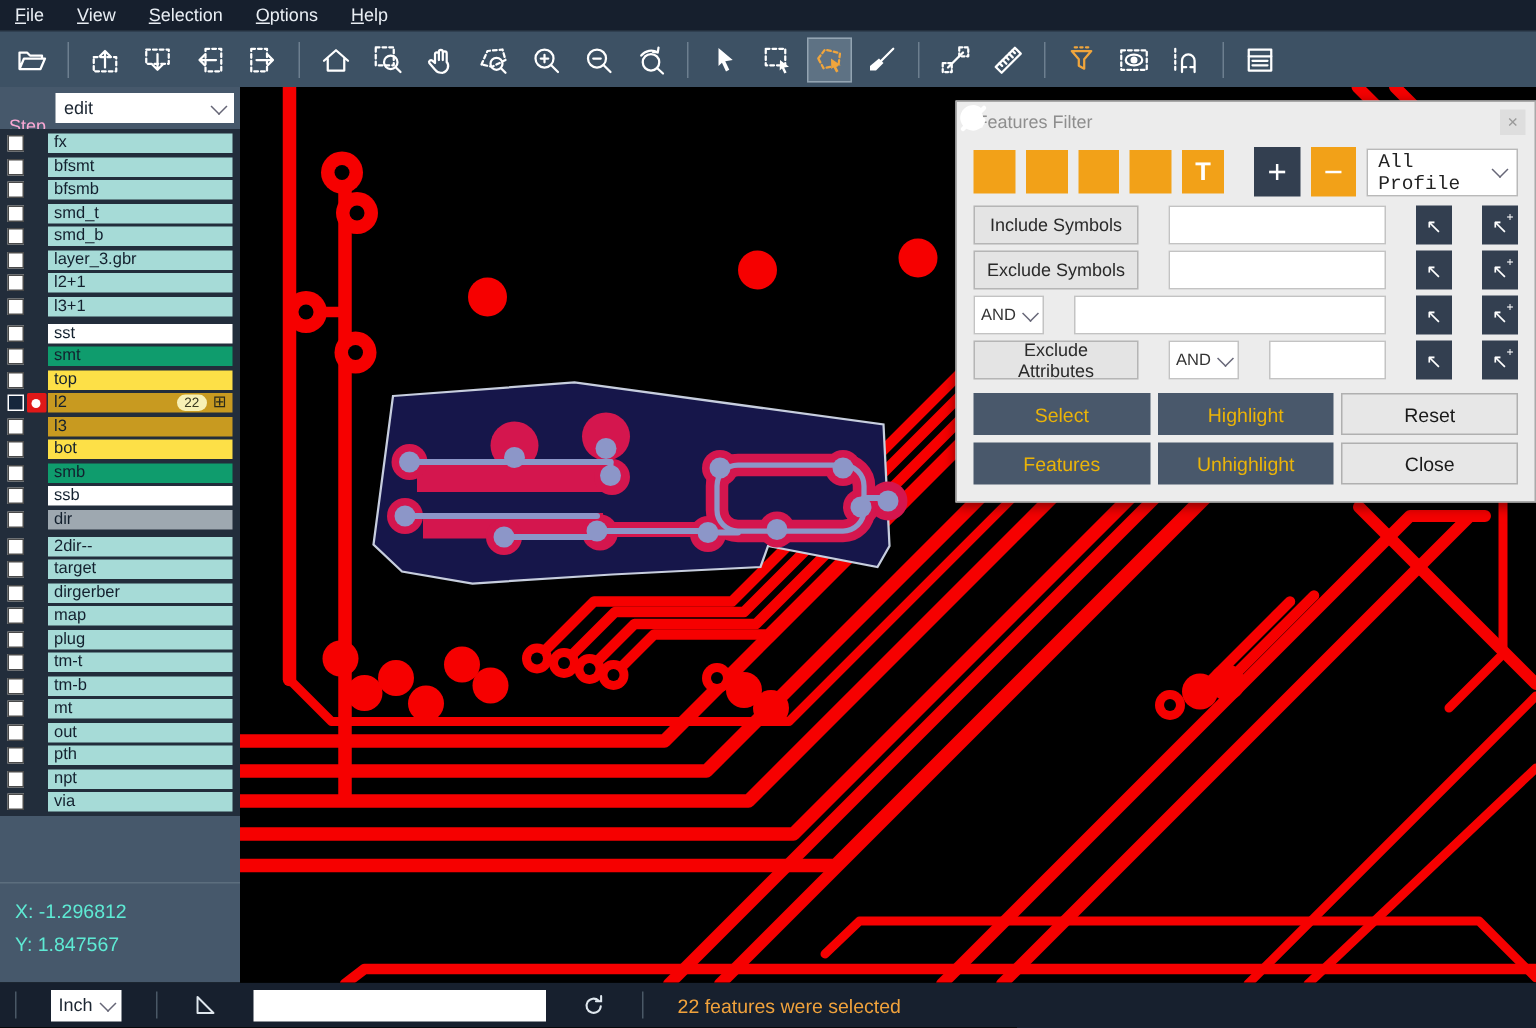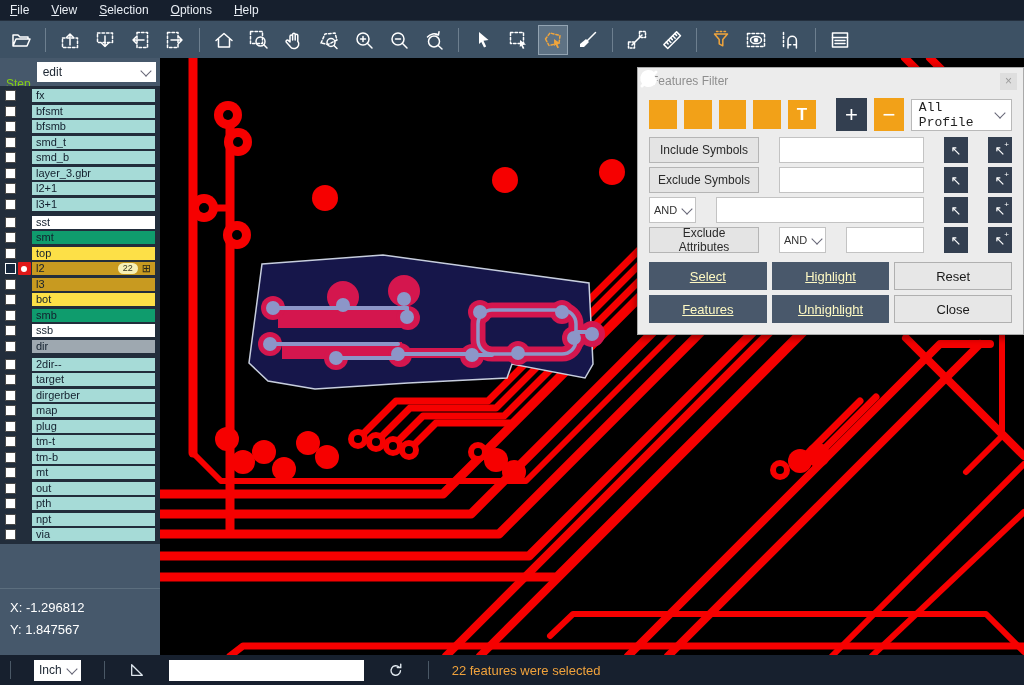--- a/index.html
+++ b/index.html
@@ -11,40 +11,40 @@
   
   .toolbar{height:37px;background:#3d5164;display:flex;align-items:center;padding:0 6px;gap:5px;flex:0 0 auto;border-top:1px solid #24303e;}
   .tool{width:30px;height:30px;display:flex;align-items:center;justify-content:center;background:transparent;border:1px solid transparent;padding:0;}
   .tool svg{display:block;}
   .tool.active{background:#5e7284;border:1px solid #93a4b2;}
   .tsep{width:1px;height:24px;background:#6d7f8f;margin:0 4px;flex:0 0 auto;}
   
   .main{flex:1 1 auto;display:flex;min-height:0;}
   .sidebar{width:160px;background:#46586b;display:flex;flex-direction:column;flex:0 0 auto;}
   .step-row{height:28px;display:flex;align-items:center;gap:6px;padding:0 4px;}
-  .step-label{color:#84cc16;font-size:12px;padding-left:2px;margin-top:23px;}
+  .step-label{color:#f9a8d4;font-size:12px;padding-left:2px;margin-top:23px;}
   .dd{background:#fff;height:20px;display:flex;align-items:center;justify-content:space-between;padding:0 6px;font-size:12px;color:#1c2632;flex:1;}
   .chev{width:7px;height:7px;border-right:1.5px solid #667;border-bottom:1.5px solid #667;transform:rotate(45deg);margin-top:-3px;flex:0 0 auto;}
   .layers{background:#222d3b;padding:3px 5px 3px 2px;}
   .lgroup{margin-bottom:5px;}
   .lgroup:last-child{margin-bottom:0;}
   .lrow{display:flex;align-items:center;height:13px;margin-bottom:2.5px;}
   .lrow:last-child{margin-bottom:0;}
   .cbox{width:11px;height:11px;background:#fff;border:1.5px solid #4a4a4a;margin-left:3px;flex:0 0 auto;box-sizing:border-box;}
   .cbox.checked{background:#16273c;border-color:#fff;}
   .slot{width:16px;height:13px;flex:0 0 auto;display:flex;align-items:center;justify-content:center;}
   .active-ind{width:13px;height:13px;background:#e01818;display:flex;align-items:center;justify-content:center;border-radius:1px;}
   .active-ind::after{content:"";width:6px;height:6px;background:#fff;border-radius:50%;}
   .bar{flex:1;height:13px;display:flex;align-items:center;padding:0 4px;font-size:11px;color:#13202e;line-height:13px;overflow:hidden;}
   .c-teal{background:#a6dbd7;} .c-white{background:#ffffff;} .c-green{background:#0f9c6d;}
   .c-amber{background:#fde047;} .c-gold{background:#c89a20;} .c-gray{background:#9ea8b0;}
   .llabel{white-space:nowrap;}
   .badge{margin-left:auto;background:#f7f0b5;border-radius:7px;font-size:9px;padding:0 5px;color:#3a3a20;line-height:11px;}
   .gicon{font-size:11px;color:#2a2a1a;margin-left:4px;line-height:11px;}
-  .coords{margin-top:auto;border-top:1px solid #5c6e7e;padding:8px 10px 14px 10px;color:#ffffff;font-size:13px;line-height:22px;}
+  .coords{margin-top:auto;border-top:1px solid #5c6e7e;padding:8px 10px 14px 10px;color:#5eead4;font-size:13px;line-height:22px;}
   
   .canvas{position:relative;flex:1;background:#000;overflow:hidden;}
   .canvas svg{position:absolute;left:0;top:0;}
   
   .dialog{position:absolute;left:477px;top:9px;width:385px;height:266px;background:#ececec;border:1px solid #a9a9a9;box-shadow:0 2px 8px rgba(0,0,0,.5);display:flex;flex-direction:column;}
   .dlg-title{height:26px;display:flex;align-items:center;padding:0 6px 0 13px;}
   .dlg-title-text{color:#8e8e8e;font-size:12px;flex:1;}
   .dlg-close{width:17px;height:17px;background:#dedede;border:none;color:#9a9a9a;font-size:12px;line-height:16px;text-align:center;padding:0;}
   .dlg-tools{display:flex;align-items:center;padding:4px 11px 6px 11px;gap:7px;}
   .tbtn{width:29px;height:29px;border:none;display:flex;align-items:center;justify-content:center;background:#f2a118;padding:0;}
@@ -55,21 +55,21 @@
   .spacer8{width:6px;}
   .profile-dd{margin-left:auto;background:#fff;border:1px solid #b9b9b9;height:30px;width:89px;display:flex;align-items:center;justify-content:space-between;padding:0 7px;font-size:13px;color:#222;font-family:Liberation Mono, monospace;}
   .drow{display:flex;align-items:center;margin:0 11px 4px 11px;height:26px;gap:20px;}
   .dlabel{width:110px;height:26px;background:#e4e4e4;border:1px solid #b5b5b5;font-size:12px;color:#2a2a2a;display:flex;align-items:center;justify-content:center;box-sizing:border-box;flex:0 0 auto;}
   .dinput{flex:1;height:26px;background:#fff;border:1px solid #c3c3c3;box-sizing:border-box;font-size:12px;padding:0 4px;min-width:0;}
   .andd{width:47px;height:26px;background:#fff;border:1px solid #c3c3c3;box-sizing:border-box;display:flex;align-items:center;justify-content:space-between;padding:0 4px;font-size:11px;color:#333;flex:0 0 auto;}
   .abtn{width:24px;height:26px;background:#333f50;border:none;color:#fff;font-size:13px;padding:0;position:relative;flex:0 0 auto;}
   .abtn sup{font-size:8px;position:absolute;top:3px;right:3px;}
   .dactions{display:grid;grid-template-columns:1fr 1fr 1fr;gap:5px;margin:5px 11px 0 11px;}
   .acb{height:28px;border:none;font-size:13px;padding:0;}
-  .acb.dark{background:#49586b;color:#fef9c3;text-decoration:underline;}
+  .acb.dark{background:#49586b;color:#eab308;}
   .acb.light{background:#e7e7e7;border:1px solid #b0b0b0;color:#1a1a1a;}
   
   .statusbar{height:30px;background:#17202e;display:flex;align-items:center;gap:23px;padding:0 10px;flex:0 0 auto;}
   .ssep{width:1px;height:18px;background:#4a5866;flex:0 0 auto;}
   .unit-dd{background:#fff;height:21px;display:flex;align-items:center;gap:6px;padding:0 5px;font-size:12px;color:#1c2632;}
   .unit-dd .chev{border-color:#667;}
   .sinput{width:185px;height:21px;background:#fff;border:none;font-size:12px;padding:0 5px;}
   .smsg{color:#f0a23c;font-size:13px;}
   .sicon{display:flex;align-items:center;justify-content:center;color:#dfe7ee;}
 </style>

